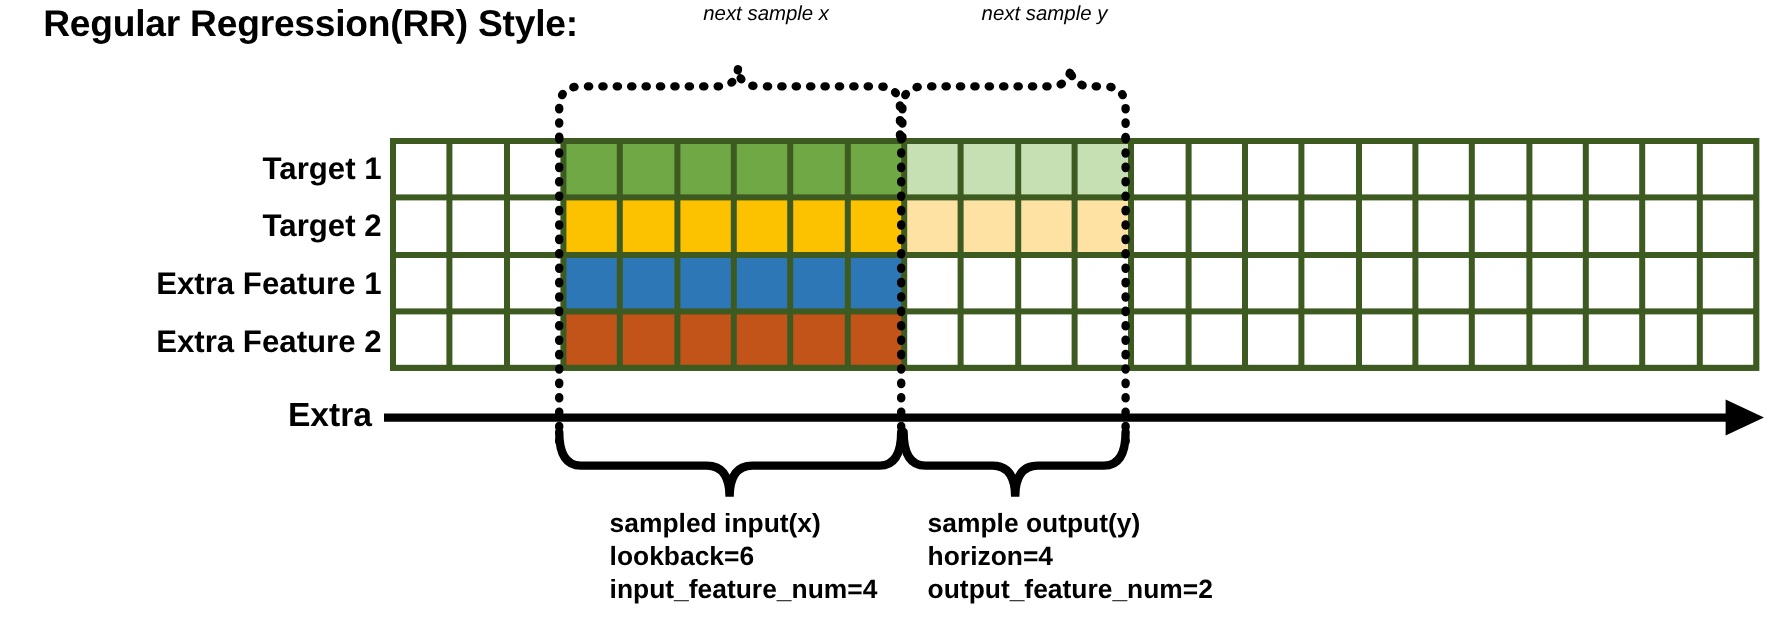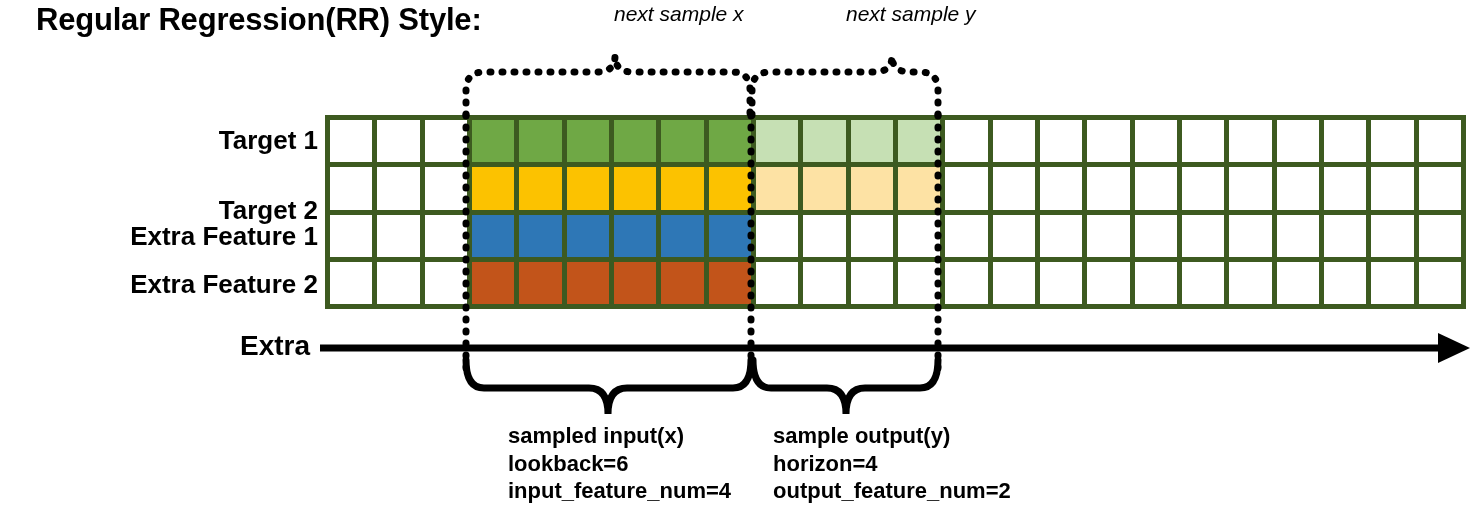--- a/index.html
+++ b/index.html
@@ -24,25 +24,24 @@
     font-size: 31px;
     font-weight: 700;
     letter-spacing: -0.2px;
     white-space: nowrap;
     margin-left: 24px;
   }
 
   
   .top-annot {
     position: absolute;
-    font-size: 21px;
+    font-size: 17px;
     font-style: italic;
     font-weight: 500;
     white-space: nowrap;
-    margin-left: 28px;
   }
   #annot-next-x { left: 586px; top: 2px; }
   #annot-next-y { left: 818px; top: 2px; }
 
   
   .row-label {
     position: absolute;
     right: 0;
     width: 310px;
     text-align: right;
@@ -52,21 +51,21 @@
     line-height: 1;
   }
   #labels-wrap {
     position: absolute;
     left: 0;
     top: 115px;
     width: 318px;
     height: 194px;
   }
   #label-target-1        { top: 12px; }
-  #label-target-2        { top: 60px; margin-top: 22px; }
+  #label-target-2        { top: 60px; }
   #label-extra-feature-1 { top: 108px; }
   #label-extra-feature-2 { top: 156px; text-align: right; }
 
   
   #grid {
     position: absolute;
     left: 325px;
     top: 115px;
     width: 1141px;
     height: 194px;

